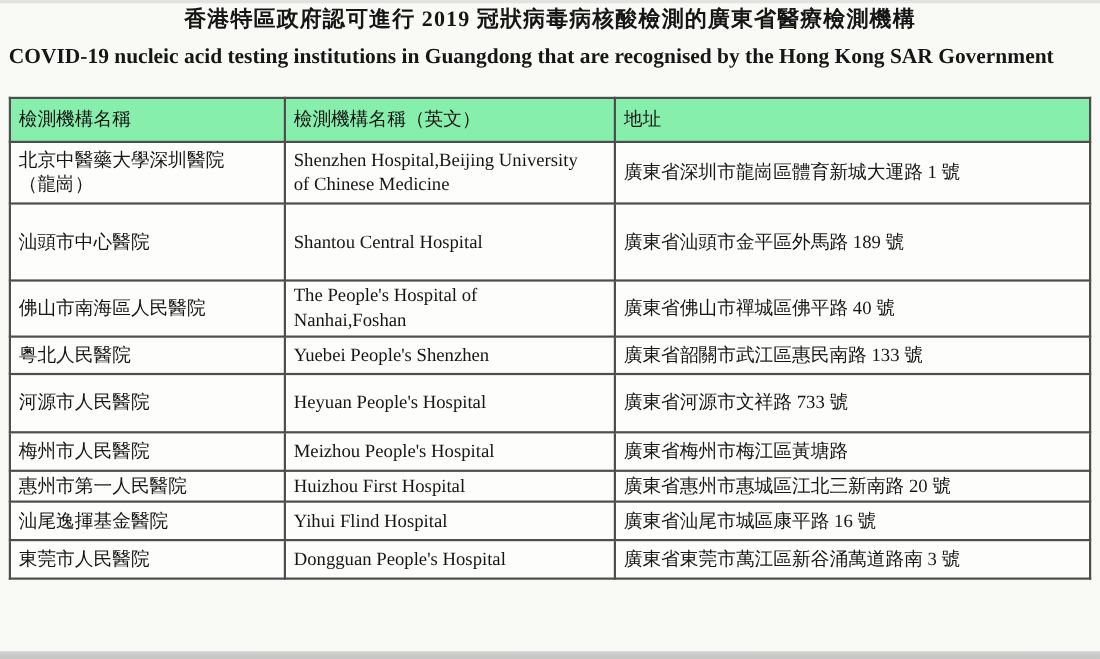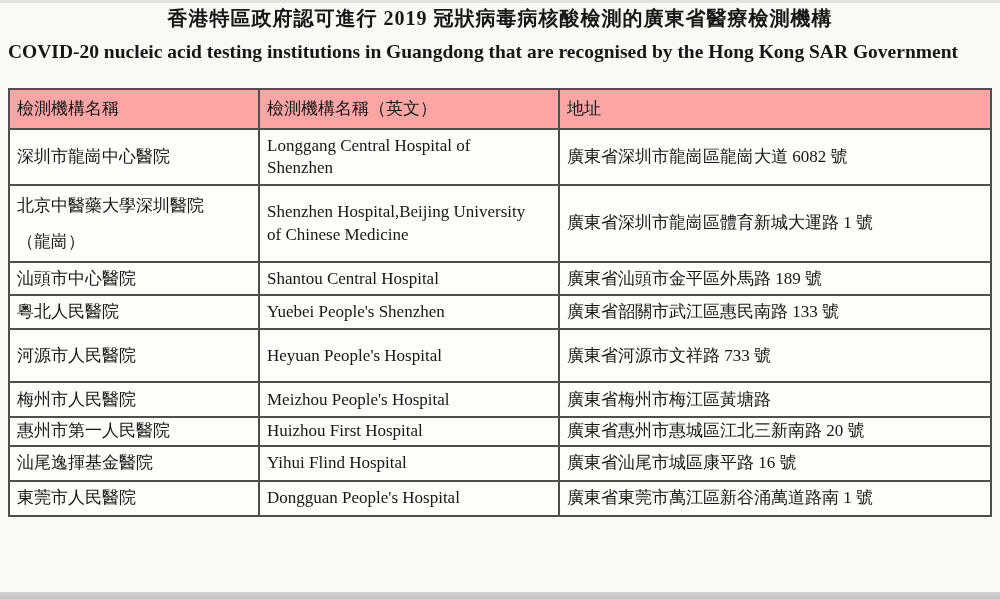--- a/index.html
+++ b/index.html
@@ -66,21 +66,21 @@
     padding: 2px 7px;
     font-size: 17px;
     font-weight: normal;
     text-align: left;
     vertical-align: middle;
     line-height: 1.32;
     white-space: pre-line;
     overflow: hidden;
   }
   .inst-table thead tr { height: 40px; }
-  .inst-table thead th { background: #fca5a5; }
+  .inst-table thead th { background: #86efac; }
   .inst-table tbody td { background: #fdfdfc; }
   .inst-table tbody tr:nth-child(1)  { height: 56px; }
   .inst-table tbody tr:nth-child(2)  { height: 70px; }
   .inst-table tbody tr:nth-child(2) td:first-child { line-height: 2.1; }
   .inst-table tbody tr:nth-child(3)  { height: 33px; }
   .inst-table tbody tr:nth-child(4)  { height: 34px; margin-top: 36px; }
   .inst-table tbody tr:nth-child(5)  { height: 53px; }
   .inst-table tbody tr:nth-child(6)  { height: 35px; }
   .inst-table tbody tr:nth-child(7)  { height: 16px; }
   .inst-table tbody tr:nth-child(8)  { height: 35px; }
@@ -88,59 +88,59 @@
   .inst-table tbody tr:nth-child(10) { height: 34px; }
   .inst-table tbody tr:nth-child(11) { height: 43px; font-style: italic; }
 </style>
 </head>
 <body>
 
 <div class="photo-edge-top"></div>
 
 <div class="titles">
   <div class="title-zh">香港特區政府認可進行 2019 冠狀病毒病核酸檢測的廣東省醫療檢測機構</div>
-  <div class="title-en">COVID-20 nucleic acid testing institutions in Guangdong that are recognised by the Hong Kong SAR Government</div>
+  <div class="title-en">COVID-19 nucleic acid testing institutions in Guangdong that are recognised by the Hong Kong SAR Government</div>
 </div>
 
 <table class="inst-table">
   <colgroup>
     <col class="c1">
       <col class="c2">
       <col class="c3">
   </colgroup>
   <thead>
     <tr>
       <th>檢測機構名稱</th>
       <th>檢測機構名稱（英文）</th>
       <th>地址</th>
     </tr>
   </thead>
   <tbody id="table-body">
-  <tr>
-    <td>深圳市龍崗中心醫院</td>
-    <td>Longgang Central Hospital of
-Shenzhen</td>
-    <td>廣東省深圳市龍崗區龍崗大道 6082 號</td>
-  </tr>
 
   <tr>
     <td>北京中醫藥大學深圳醫院
 （龍崗）</td>
     <td>Shenzhen Hospital,Beijing University
 of Chinese Medicine</td>
     <td>廣東省深圳市龍崗區體育新城大運路 1 號</td>
   </tr>
 
 
   <tr>
     <td>汕頭市中心醫院</td>
     <td>Shantou Central Hospital</td>
     <td>廣東省汕頭市金平區外馬路 189 號</td>
   </tr>
 
+  <tr>
+    <td>佛山市南海區人民醫院</td>
+    <td>The People's Hospital of
+Nanhai,Foshan</td>
+    <td>廣東省佛山市禪城區佛平路 40 號</td>
+  </tr>
 
   <tr>
     <td>粵北人民醫院</td>
     <td>Yuebei People's Shenzhen</td>
     <td>廣東省韶關市武江區惠民南路 133 號</td>
   </tr>
 
   <tr>
     <td>河源市人民醫院</td>
     <td>Heyuan People's Hospital</td>
@@ -161,18 +161,18 @@
 
   <tr>
     <td>汕尾逸揮基金醫院</td>
     <td>Yihui Flind Hospital</td>
     <td>廣東省汕尾市城區康平路 16 號</td>
   </tr>
 
   <tr>
     <td>東莞市人民醫院</td>
     <td>Dongguan People's Hospital</td>
-    <td>廣東省東莞市萬江區新谷涌萬道路南 1 號</td>
+    <td>廣東省東莞市萬江區新谷涌萬道路南 3 號</td>
   </tr>
 </tbody>
 </table>
 
 <div class="photo-edge-bottom"></div>
 
 </body></html>

